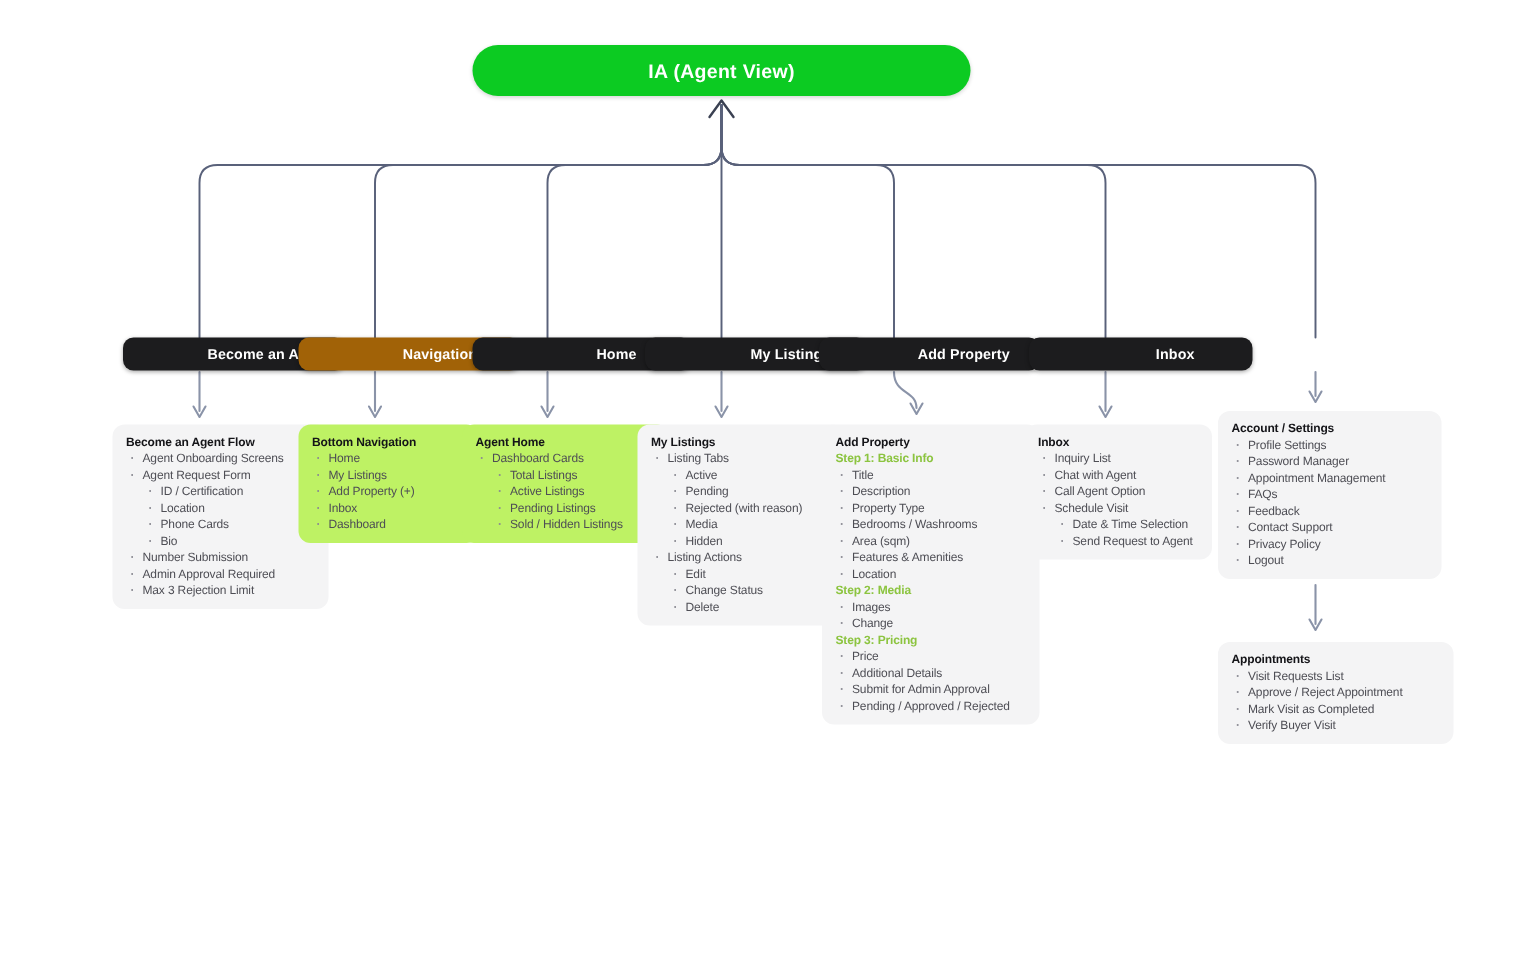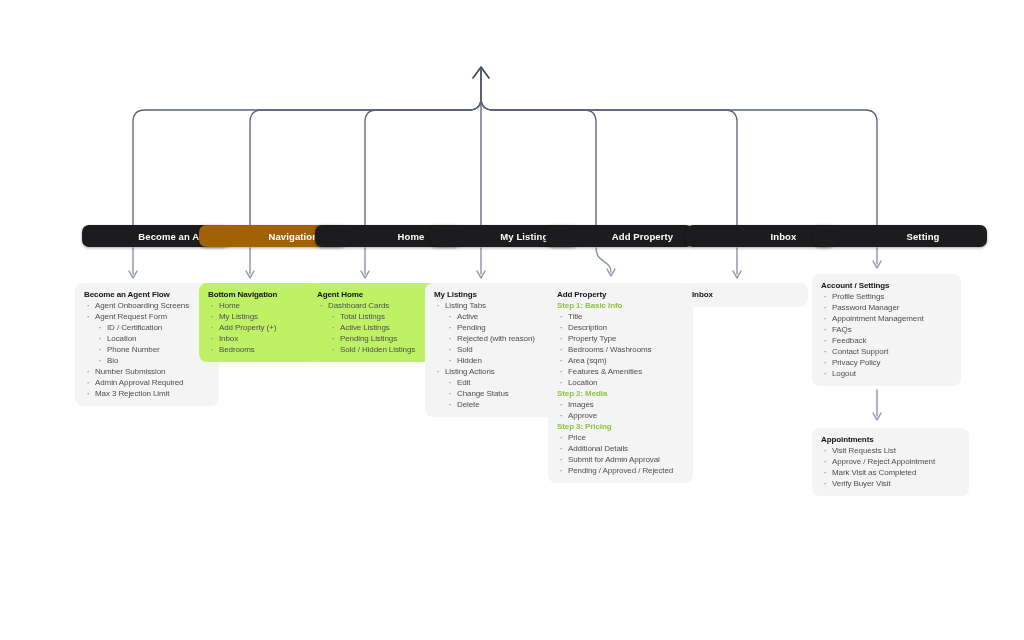--- a/index.html
+++ b/index.html
@@ -79,101 +79,109 @@
       <path d="M737 248 V274" fill="none" stroke="#8A93A8" stroke-width="1.4" stroke-linecap="round" stroke-linejoin="round"></path>
       <path d="M733 271 L737 278 L741 271" fill="none" stroke="#8A93A8" stroke-width="1.4" stroke-linecap="round" stroke-linejoin="round"></path>
       <path d="M596 248 C596 263 611 260 611 272" fill="none" stroke="#8A93A8" stroke-width="1.4" stroke-linecap="round" stroke-linejoin="round"></path>
       <path d="M607 269 L611 276 L615 269" fill="none" stroke="#8A93A8" stroke-width="1.4" stroke-linecap="round" stroke-linejoin="round"></path>
       <path d="M877 248 V264" fill="none" stroke="#8A93A8" stroke-width="1.4" stroke-linecap="round" stroke-linejoin="round"></path>
       <path d="M873 261 L877 268 L881 261" fill="none" stroke="#8A93A8" stroke-width="1.4" stroke-linecap="round" stroke-linejoin="round"></path>
       <path d="M877 390 V416" fill="none" stroke="#8A93A8" stroke-width="1.4" stroke-linecap="round" stroke-linejoin="round"></path>
       <path d="M873 413 L877 420 L881 413" fill="none" stroke="#8A93A8" stroke-width="1.4" stroke-linecap="round" stroke-linejoin="round"></path>
     </svg>
 
+  <div class="root-node" style="background: rgb(12, 203, 34);">IA (Agent View)</div>
 
   <div class="pill n0" style="background: rgb(28, 28, 30);">Become an Agent</div>
   <div class="pill n1" style="background: #a16207;">Navigations</div>
   <div class="pill n2" style="background: rgb(28, 28, 30);">Home</div>
   <div class="pill n3" style="background: rgb(28, 28, 30);">My Listings</div>
   <div class="pill n4" style="background: rgb(28, 28, 30);">Add Property</div>
   <div class="pill n5" style="background: rgb(28, 28, 30);">Inbox</div>
-  <div class="pill n6" style="background: rgb(28, 28, 30);">Setting</div>
 
   <div class="card c0" style="background: rgb(244, 244, 245);">
     <div class="card-title">Become an Agent Flow</div>
     <ul class="items">
         <li class="l1">Agent Onboarding Screens</li>
         <li class="l1">Agent Request Form</li>
         <li class="l2">ID / Certification</li>
         <li class="l2">Location</li>
-        <li class="l2">Phone Number</li>
+        <li class="l2">Phone Cards</li>
         <li class="l2">Bio</li>
         <li class="l1">Number Submission</li>
         <li class="l1">Admin Approval Required</li>
         <li class="l1">Max 3 Rejection Limit</li>
       </ul>
   </div>
   <div class="card c1" style="background: #bef264;">
     <div class="card-title">Bottom Navigation</div>
     <ul class="items">
         <li class="l1">Home</li>
         <li class="l1">My Listings</li>
         <li class="l1">Add Property (+)</li>
         <li class="l1">Inbox</li>
-        <li class="l1">Bedrooms</li>
+        <li class="l1">Dashboard</li>
       </ul>
   </div>
   <div class="card c2" style="background: #bef264;">
     <div class="card-title">Agent Home</div>
     <ul class="items">
         <li class="l1">Dashboard Cards</li>
         <li class="l2">Total Listings</li>
         <li class="l2">Active Listings</li>
         <li class="l2">Pending Listings</li>
         <li class="l2">Sold / Hidden Listings</li>
       </ul>
   </div>
   <div class="card c3" style="background: rgb(244, 244, 245);">
     <div class="card-title">My Listings</div>
     <ul class="items">
         <li class="l1">Listing Tabs</li>
         <li class="l2">Active</li>
         <li class="l2">Pending</li>
         <li class="l2">Rejected (with reason)</li>
-        <li class="l2">Sold</li>
+        <li class="l2">Media</li>
         <li class="l2">Hidden</li>
         <li class="l1">Listing Actions</li>
         <li class="l2">Edit</li>
         <li class="l2">Change Status</li>
         <li class="l2">Delete</li>
       </ul>
   </div>
   <div class="card c4" style="background: rgb(244, 244, 245);">
     <div class="card-title">Add Property</div>
     <ul class="items">
         <li class="h" style="color: rgb(140, 196, 64);">Step 1: Basic Info</li>
         <li class="l1">Title</li>
         <li class="l1">Description</li>
         <li class="l1">Property Type</li>
         <li class="l1">Bedrooms / Washrooms</li>
         <li class="l1">Area (sqm)</li>
         <li class="l1">Features &amp; Amenities</li>
         <li class="l1">Location</li>
         <li class="h" style="color: rgb(140, 196, 64);">Step 2: Media</li>
         <li class="l1">Images</li>
-        <li class="l1">Approve</li>
+        <li class="l1">Change</li>
         <li class="h" style="color: rgb(140, 196, 64);">Step 3: Pricing</li>
         <li class="l1">Price</li>
         <li class="l1">Additional Details</li>
         <li class="l1">Submit for Admin Approval</li>
         <li class="l1">Pending / Approved / Rejected</li>
       </ul>
   </div>
   <div class="card c5" style="background: rgb(244, 244, 245);">
     <div class="card-title">Inbox</div>
+    <ul class="items">
+        <li class="l1">Inquiry List</li>
+        <li class="l1">Chat with Agent</li>
+        <li class="l1">Call Agent Option</li>
+        <li class="l1">Schedule Visit</li>
+        <li class="l2">Date &amp; Time Selection</li>
+        <li class="l2">Send Request to Agent</li>
+      </ul>
   </div>
   <div class="card c7" style="background: rgb(244, 244, 245);">
     <div class="card-title">Appointments</div>
     <ul class="items">
         <li class="l1">Visit Requests List</li>
         <li class="l1">Approve / Reject Appointment</li>
         <li class="l1">Mark Visit as Completed</li>
         <li class="l1">Verify Buyer Visit</li>
       </ul>
   </div>

